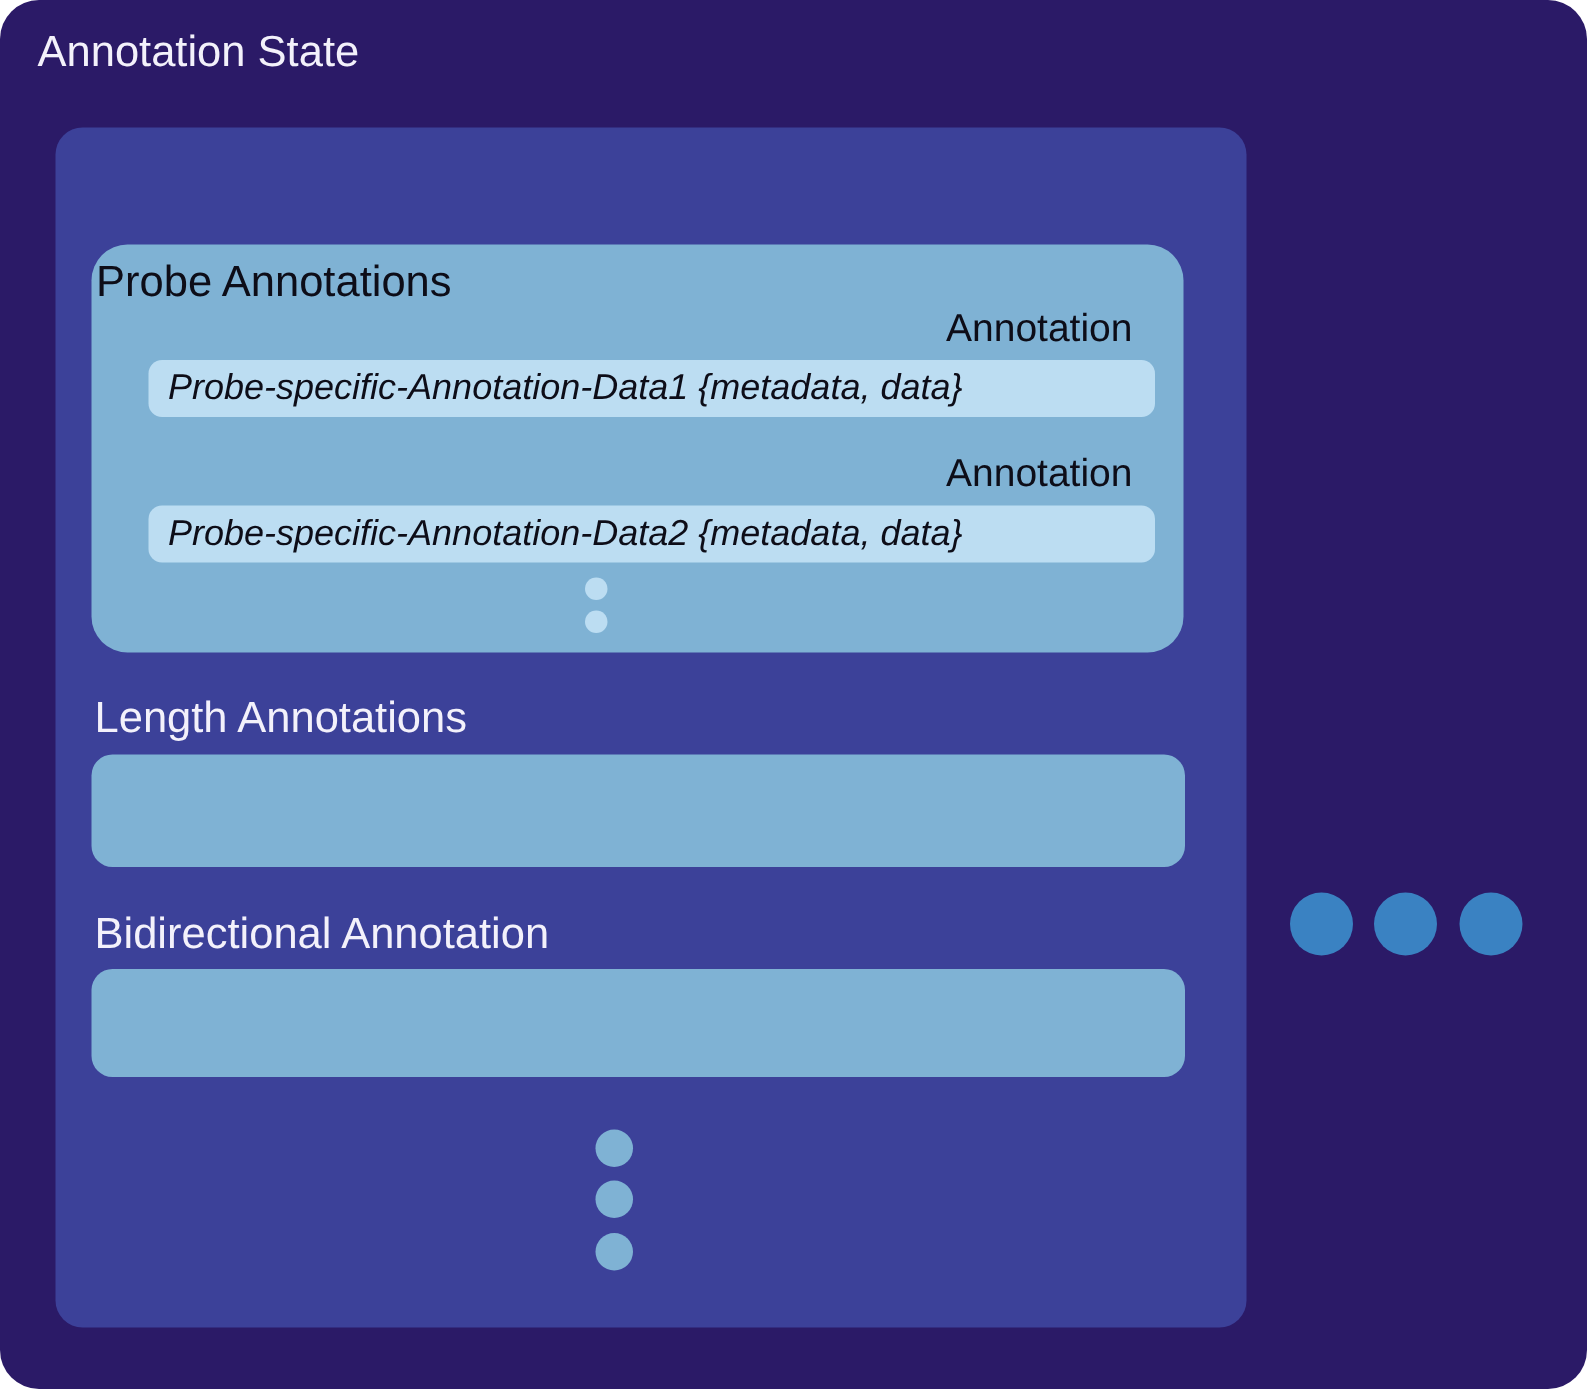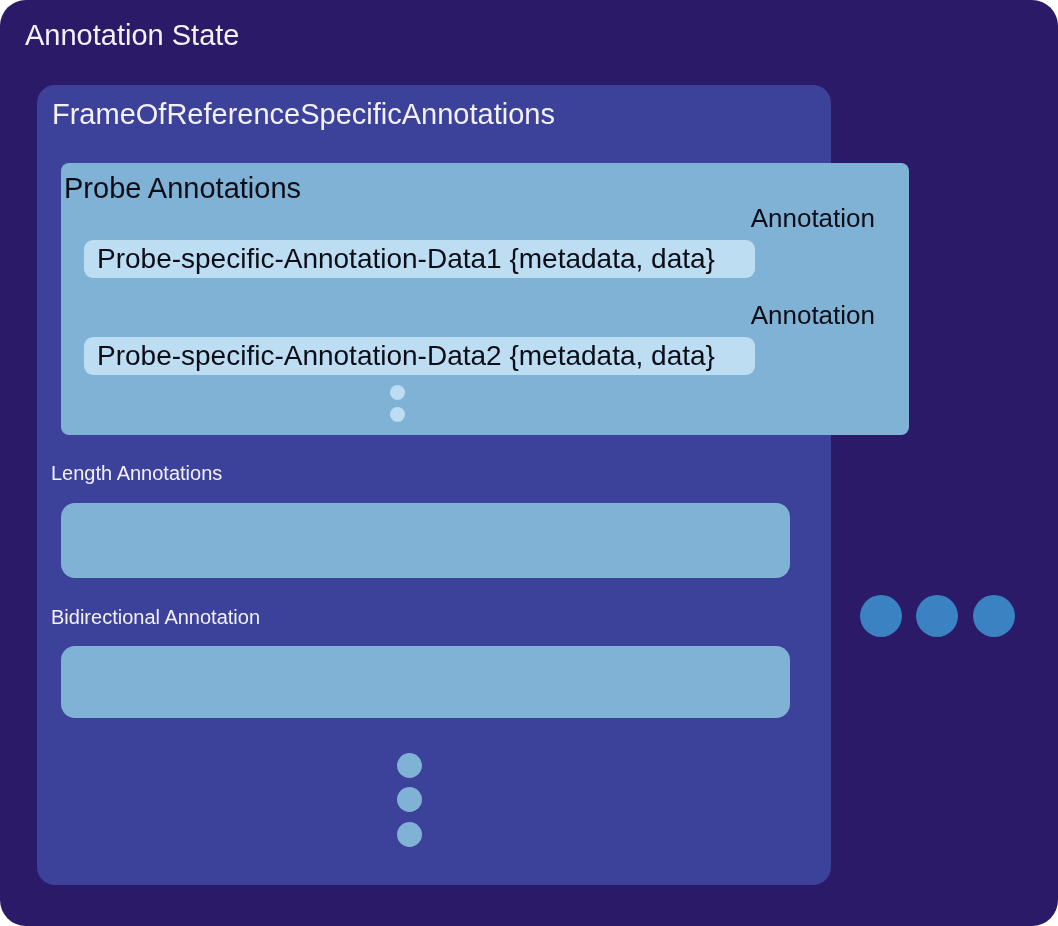--- a/index.html
+++ b/index.html
@@ -34,65 +34,66 @@
   .frame-title {
     position: absolute; left: 15px; top: 11px;
     font-size: 29px; line-height: 1.25;
     color: var(--heading_text, #f3f1fb);
     white-space: nowrap;
   }
 
   
   .probe {
     position: absolute; left: 24px; top: 78px;
-    width: 848px; height: 272px;
-    border-radius: 8px;
+    width: 728px; height: 272px;
+    border-radius: 24px;
     background: var(--section_bg, #7fb2d4);
     padding-left: 20px;
   }
   .probe-title {
     position: absolute; left: 3px; top: 7px;
     font-size: 29px; line-height: 1.25;
     color: var(--dark_text, #0d0d18);
     white-space: nowrap;
   }
   .ann-label {
     position: absolute; right: 34px;
     font-size: 26px; line-height: 1.2;
     color: var(--dark_text, #0d0d18);
     white-space: nowrap;
   }
   .ann-label.l1 { top: 40px; }
   .ann-label.l2 { top: 137px; }
   .data-box {
-    position: absolute; left: 23px;
+    position: absolute; left: 38px;
     width: 671px; height: 38px;
     border-radius: 9px;
     background: var(--item_bg, #bcddf2);
     display: flex; align-items: center;
     padding-left: 13px;
-    font-size: 28px;
+    font-size: 24px;
     color: var(--dark_text, #0d0d18);
     white-space: nowrap;
+    font-style: italic;
   }
   .data-box.b1 { top: 77px; }
   .data-box.b2 { top: 174px; }
 
   .mini-dot {
     position: absolute; left: 329px;
     width: 15px; height: 15px; border-radius: 50%;
     background: var(--item_bg, #bcddf2);
   }
   .mini-dot.d1 { top: 222px; }
   .mini-dot.d2 { top: 244px; }
 
   
   .section-title {
-    position: absolute; left: 14px;
-    font-size: 20px; line-height: 1.25;
+    position: absolute; left: 26px;
+    font-size: 29px; line-height: 1.25;
     color: var(--heading_text, #f3f1fb);
     white-space: nowrap;
   }
   .section-title.length { top: 376px; }
   .section-title.bidir  { top: 520px; }
   .section-box {
     position: absolute; left: 24px;
     width: 729px;
     border-radius: 14px;
     background: var(--section_bg, #7fb2d4);
@@ -124,21 +125,20 @@
 <body>
 
 <div class="canvas">
 
   <div class="outer">
 
     <div class="outer-title">Annotation State</div>
 
     <div class="frame">
 
-      <div class="frame-title">FrameOfReferenceSpecificAnnotations</div>
 
       <div class="probe">
         <div class="probe-title">Probe Annotations</div>
 
         <div class="ann-label l1">Annotation</div>
         <div class="data-box b1">Probe-specific-Annotation-Data1 {metadata, data}</div>
 
         <div class="ann-label l2">Annotation</div>
         <div class="data-box b2">Probe-specific-Annotation-Data2 {metadata, data}</div>
 

